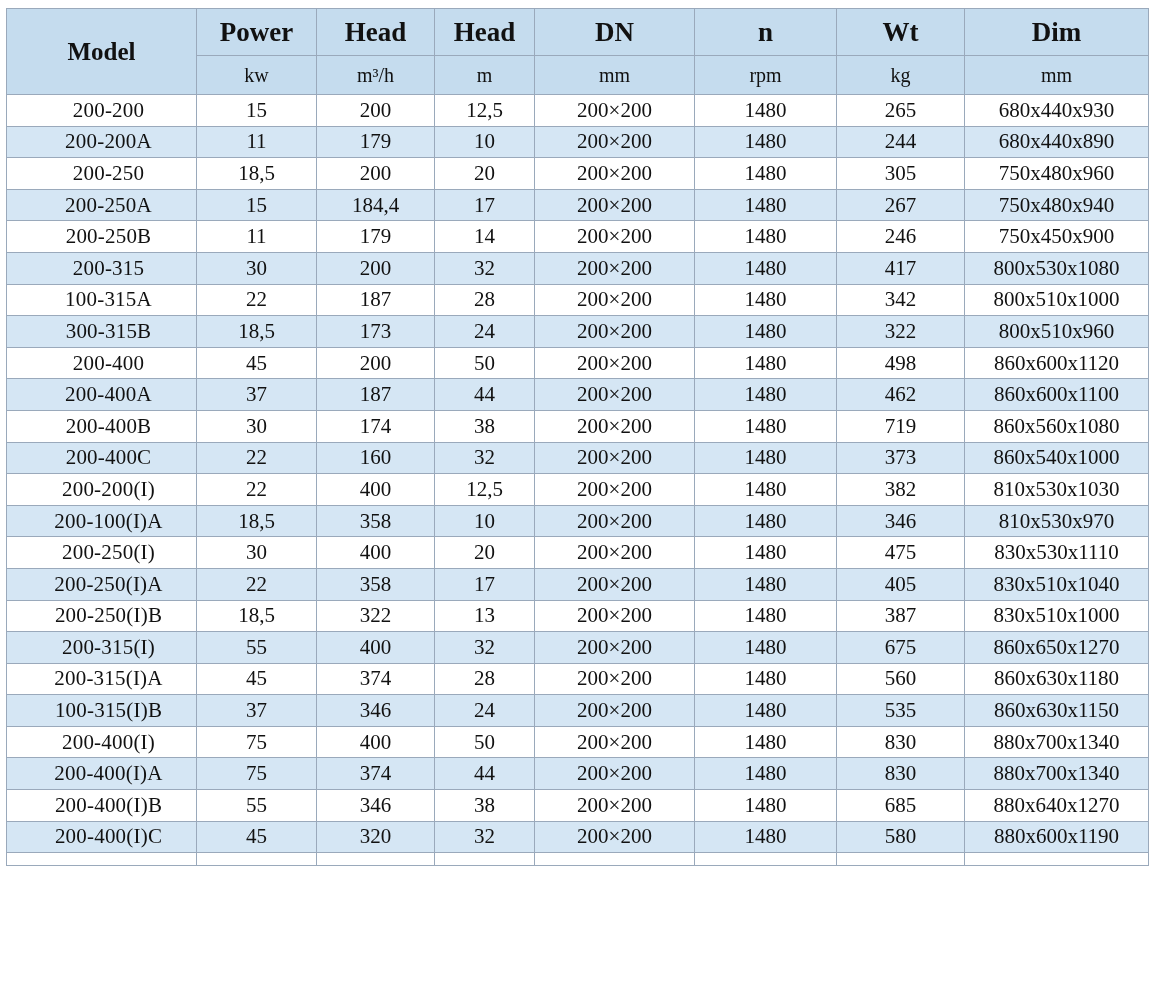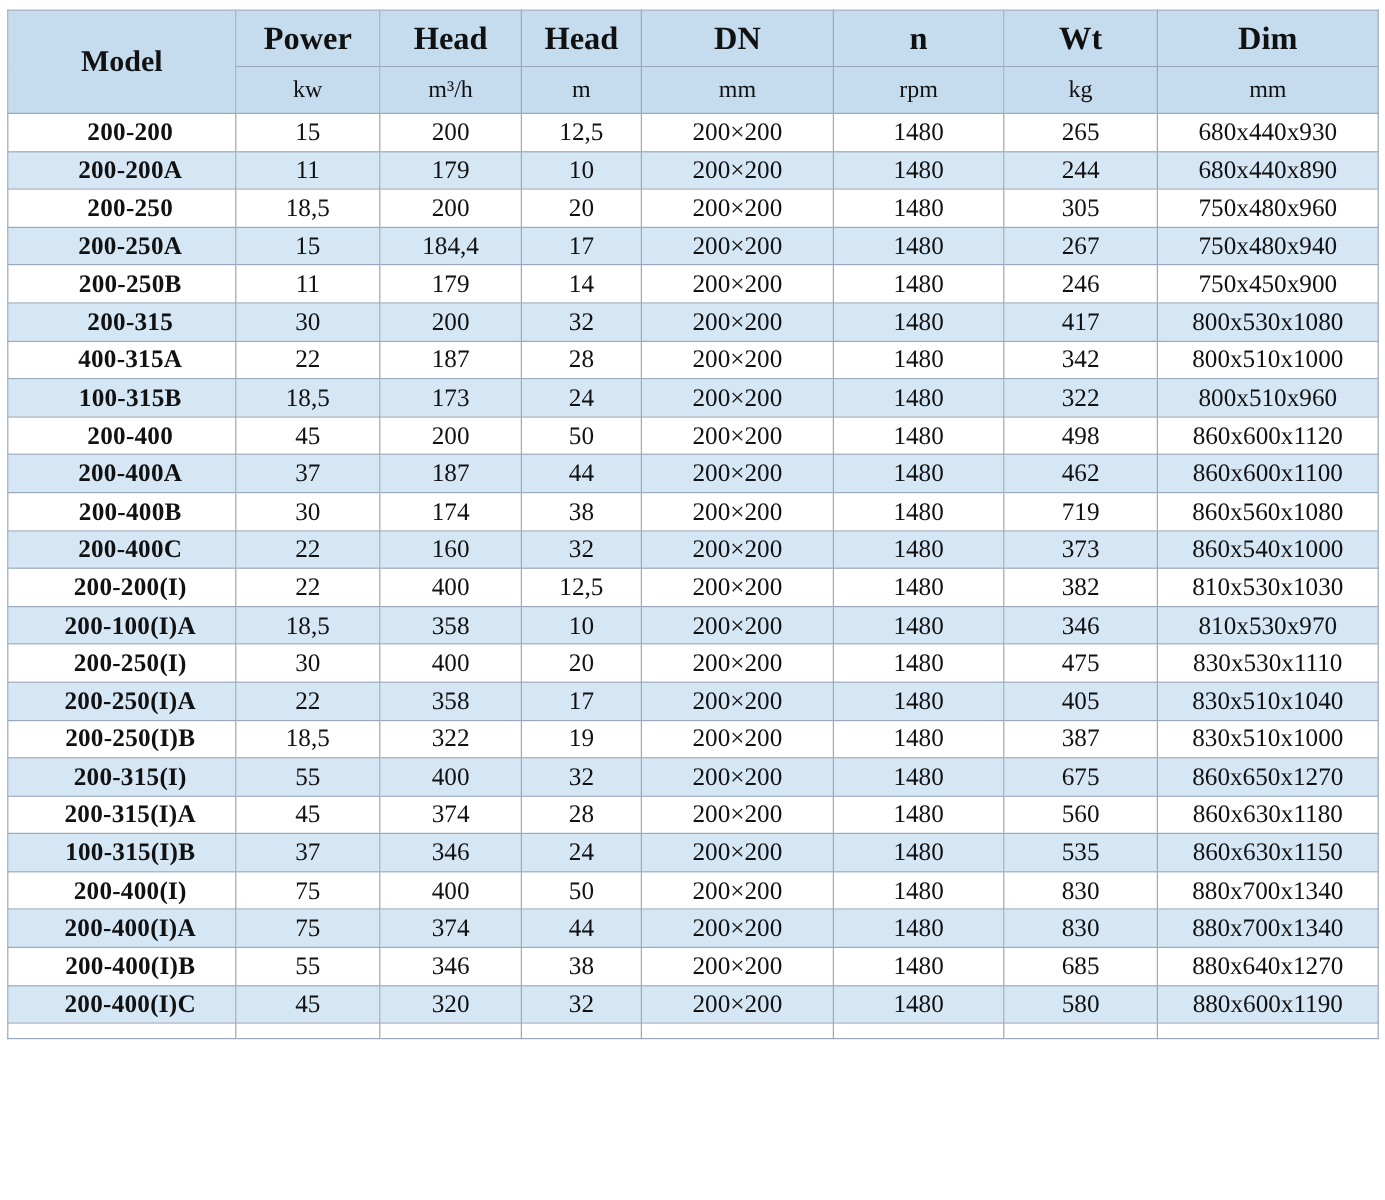--- a/index.html
+++ b/index.html
@@ -61,21 +61,20 @@
   tbody tr.alt td {
     background: #d5e6f4;
   }
   tbody tr.norm td {
     background: #ffffff;
   }
   td.model {
     text-align: left;
     padding-left: 16px;
     letter-spacing: 0.2px;
-    font-weight: bold;
   }
   
   col.c-model { width: 190px; }
   col.c-power { width: 120px; }
   col.c-flow  { width: 118px; }
   col.c-head  { width: 100px; }
   col.c-dn    { width: 160px; }
   col.c-n     { width: 142px; }
   col.c-wt    { width: 128px; }
   col.c-dim   { width: 184px; }
@@ -175,31 +174,31 @@
           <td class="model">200-315</td>
           <td>30</td>
           <td>200</td>
           <td>32</td>
           <td>200×200</td>
           <td>1480</td>
           <td>417</td>
           <td>800x530x1080</td>
         </tr>
         <tr class="norm">
-          <td class="model">400-315A</td>
+          <td class="model">100-315A</td>
           <td>22</td>
           <td>187</td>
           <td>28</td>
           <td>200×200</td>
           <td>1480</td>
           <td>342</td>
           <td>800x510x1000</td>
         </tr>
         <tr class="alt">
-          <td class="model">100-315B</td>
+          <td class="model">300-315B</td>
           <td>18,5</td>
           <td>173</td>
           <td>24</td>
           <td>200×200</td>
           <td>1480</td>
           <td>322</td>
           <td>800x510x960</td>
         </tr>
         <tr class="norm">
           <td class="model">200-400</td>
@@ -278,21 +277,21 @@
           <td>17</td>
           <td>200×200</td>
           <td>1480</td>
           <td>405</td>
           <td>830x510x1040</td>
         </tr>
         <tr class="norm">
           <td class="model">200-250(I)B</td>
           <td>18,5</td>
           <td>322</td>
-          <td>19</td>
+          <td>13</td>
           <td>200×200</td>
           <td>1480</td>
           <td>387</td>
           <td>830x510x1000</td>
         </tr>
         <tr class="alt">
           <td class="model">200-315(I)</td>
           <td>55</td>
           <td>400</td>
           <td>32</td>

